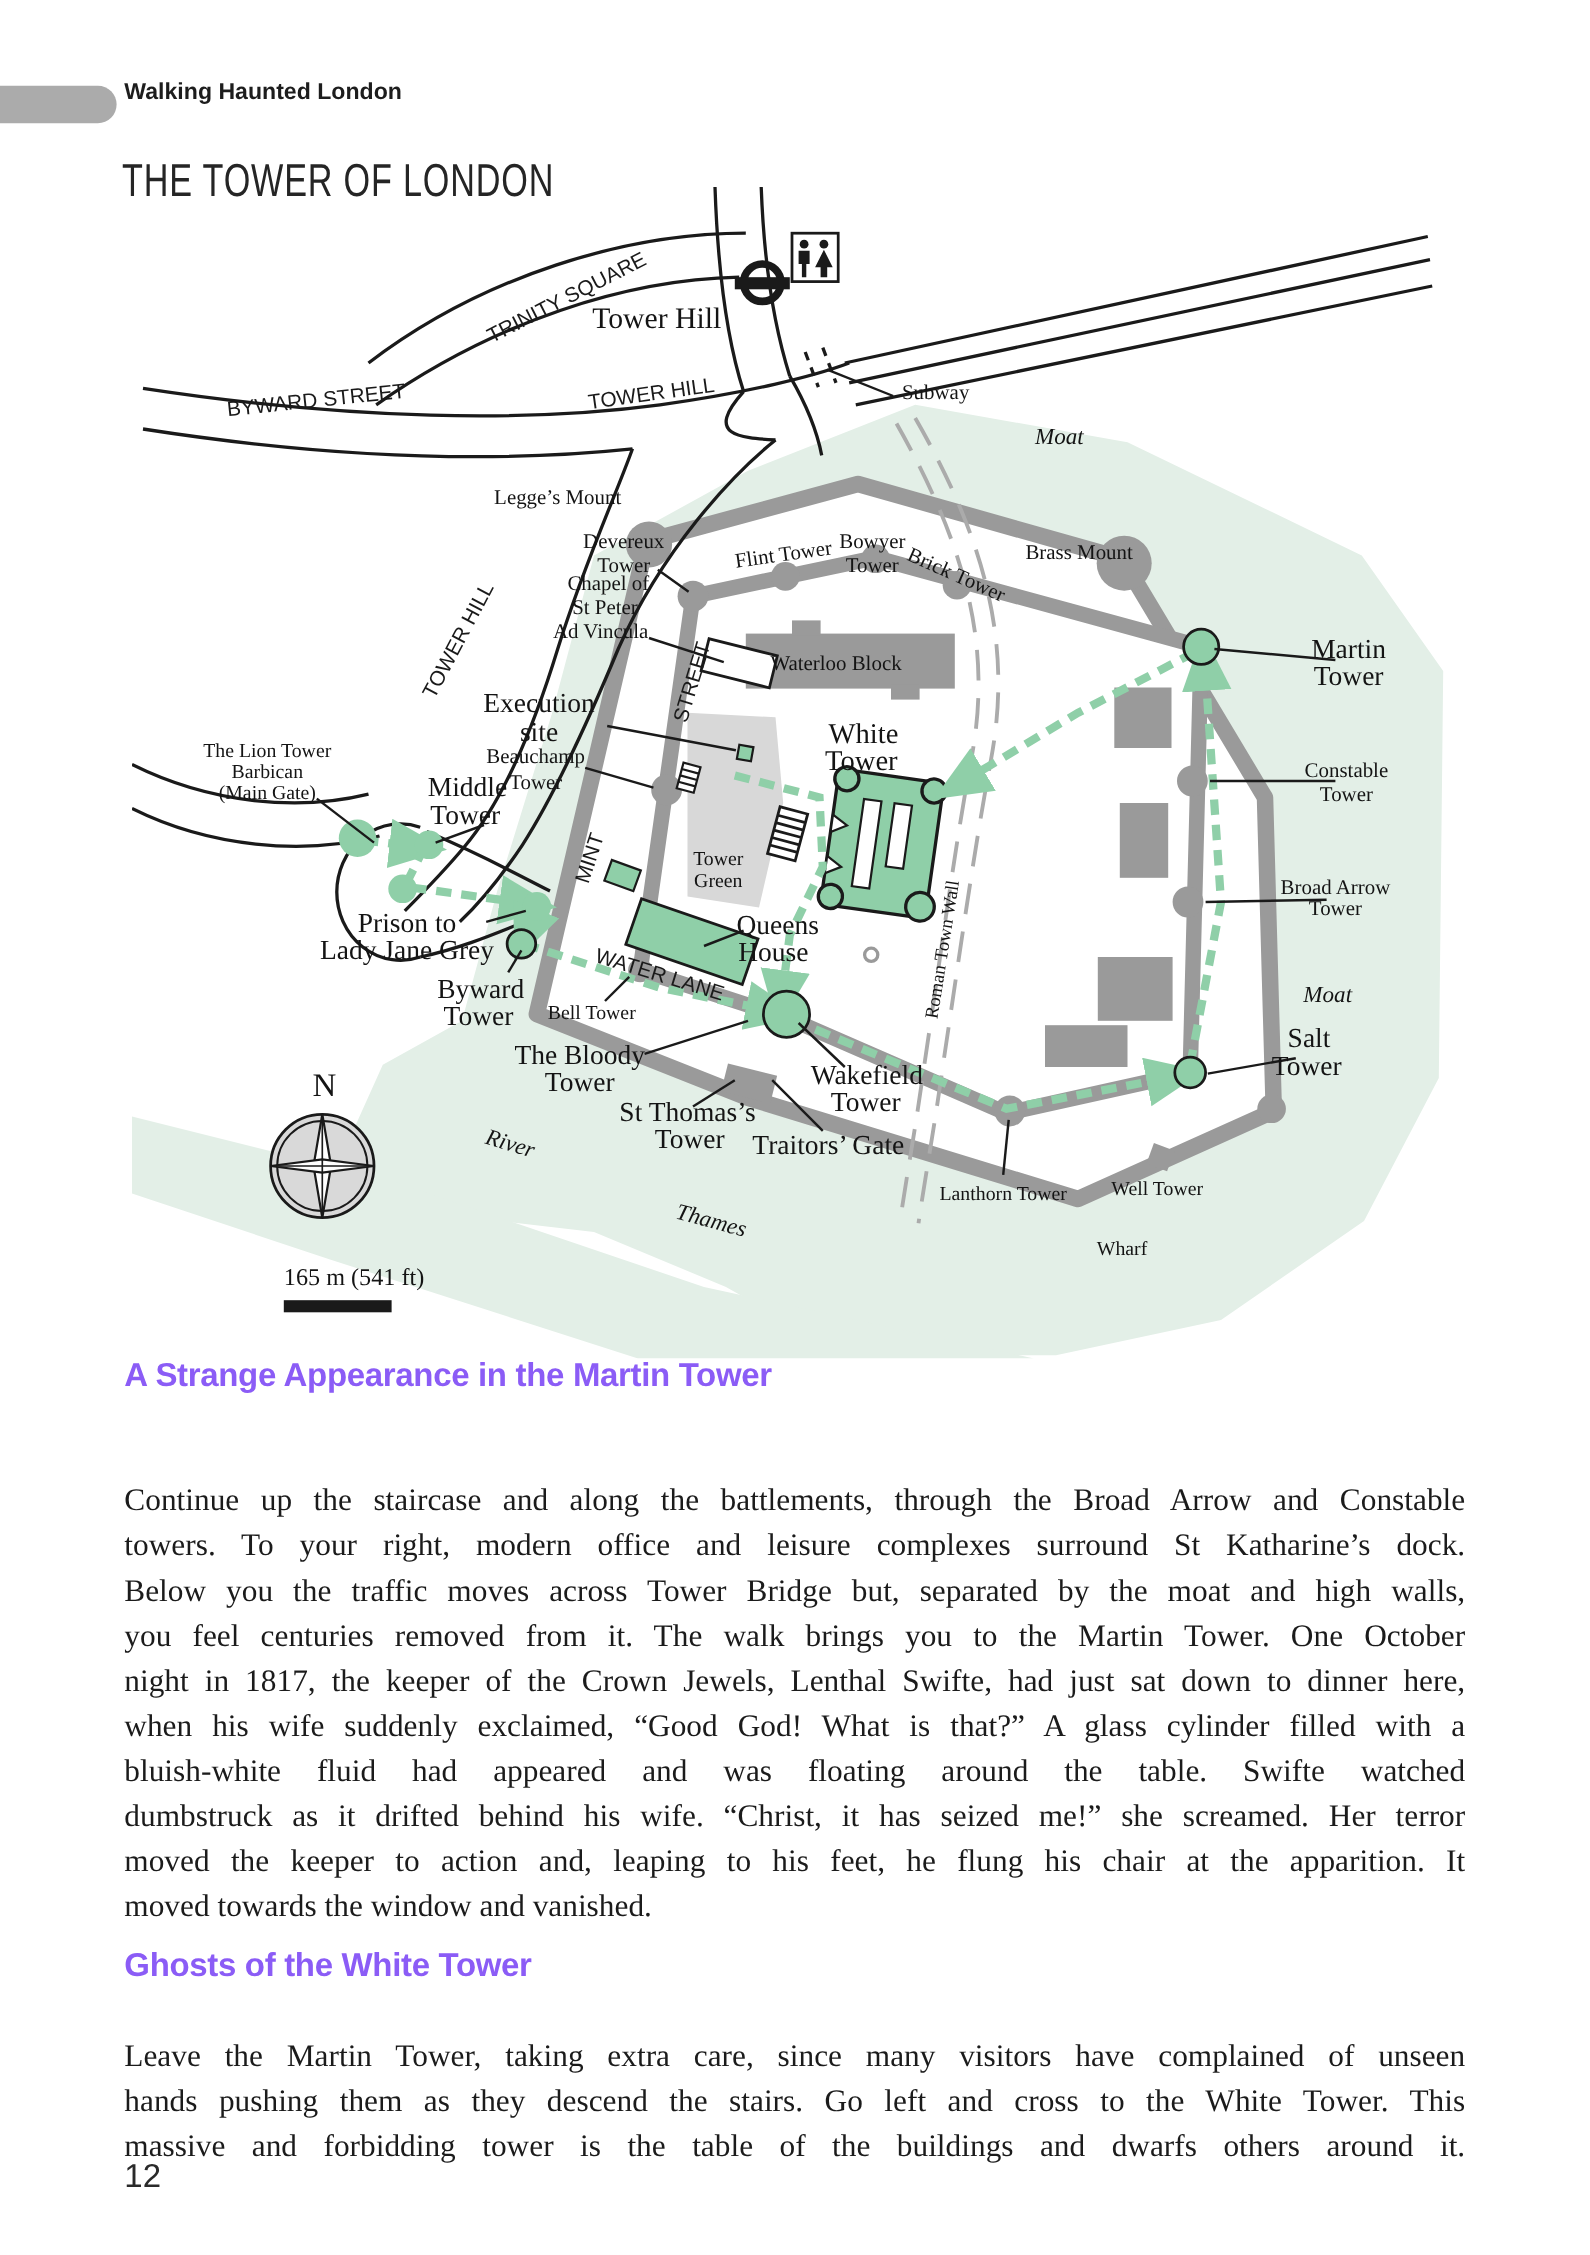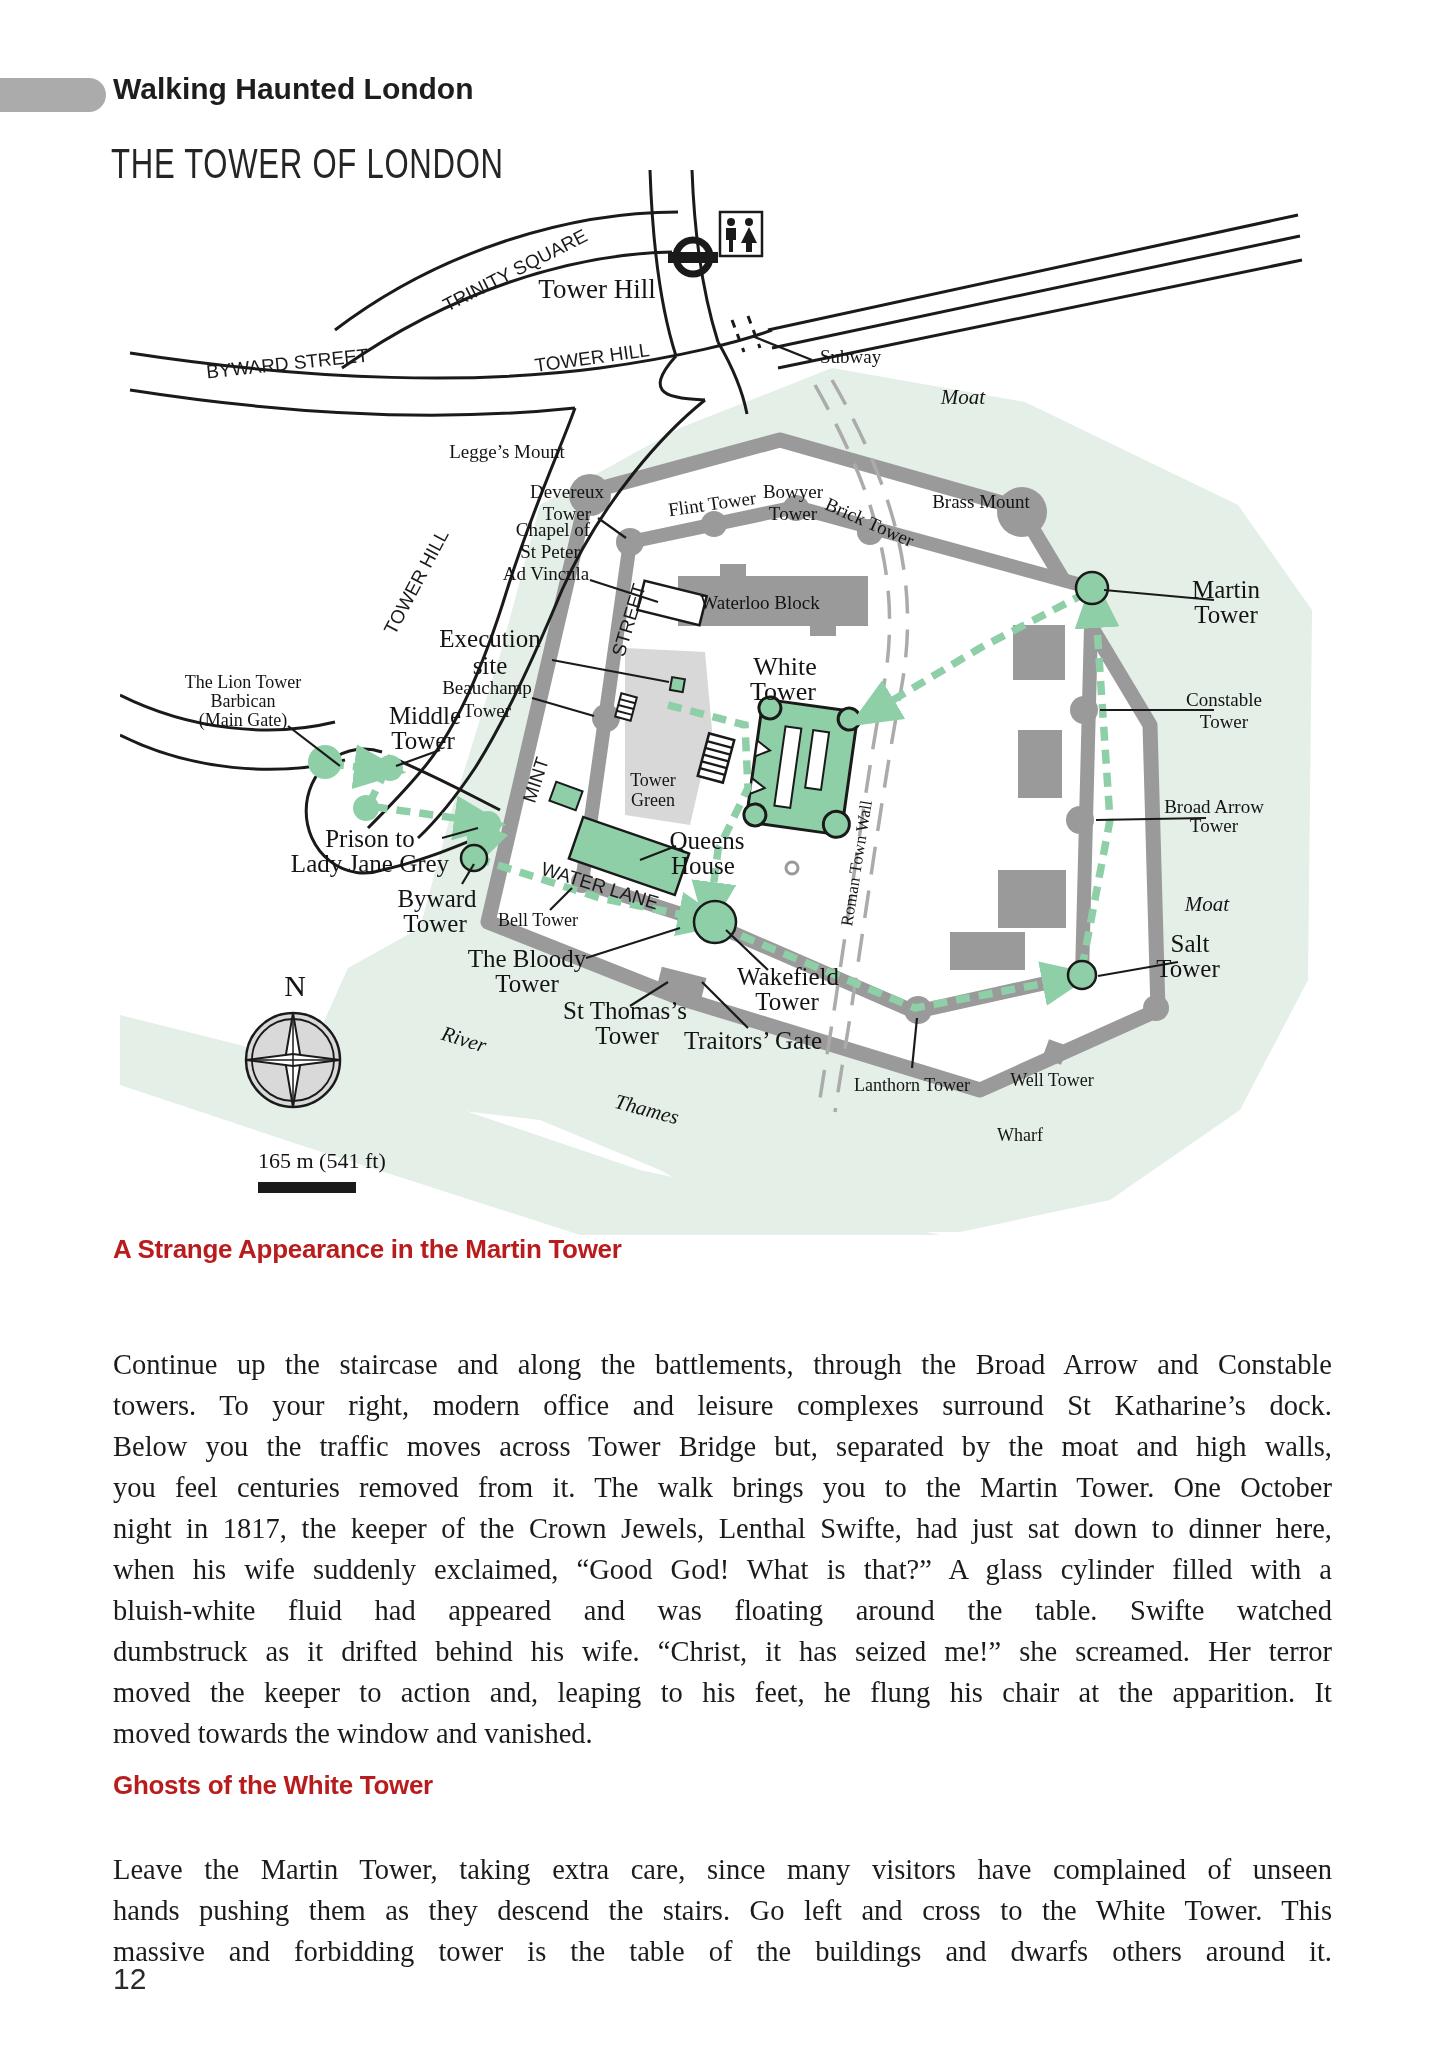--- a/index.html
+++ b/index.html
@@ -2,30 +2,30 @@
 <html><head>
 <meta charset="utf-8">
 <style>
   html,body{margin:0;padding:0;background:#ffffff;}
   #page{position:relative;width:1445px;height:2050px;background:#ffffff;overflow:hidden;
         font-family:"Liberation Serif",serif;color:#1c1c1c;}
   
   #header-tab{position:absolute;left:0;top:78px;width:106px;height:34px;background:#ababab;
               border-radius:0 17px 17px 0;}
   #running-header{position:absolute;left:113px;top:72px;font-family:"Liberation Sans",sans-serif;
-                  font-weight:bold;font-size:30px;color:#1d1d1d;}
+                  font-weight:bold;font-size:21px;color:#1d1d1d;}
   
   #page-title{position:absolute;left:111px;top:140px;font-family:"Liberation Sans",sans-serif;
               font-weight:400;font-size:42px;color:#252525;transform:scaleX(0.74);
               transform-origin:left center;letter-spacing:1px;white-space:nowrap;}
   
   #map{position:absolute;left:120px;top:170px;width:1200px;height:1065px;}
   
   .section-heading{position:absolute;left:113px;width:1219px;font-family:"Liberation Sans",sans-serif;
-                   font-weight:bold;font-size:26px;color:#b91c1c;letter-spacing:-0.3px;}
+                   font-weight:bold;font-size:30px;color:#8b5cf6;letter-spacing:-0.3px;}
   .bodytext{position:absolute;left:113px;width:1219px;font-size:28.5px;line-height:41px;color:#1b1b1b;}
   .line{text-align:justify;text-align-last:justify;height:41px;overflow:hidden;}
   .line.lastline{text-align-last:left;}
   #page-number{position:absolute;left:113px;top:1962px;font-family:"Liberation Sans",sans-serif;
                font-size:30px;color:#2a2a2a;}
   text{user-select:none;}
 </style>
 </head>
 <body>
 

